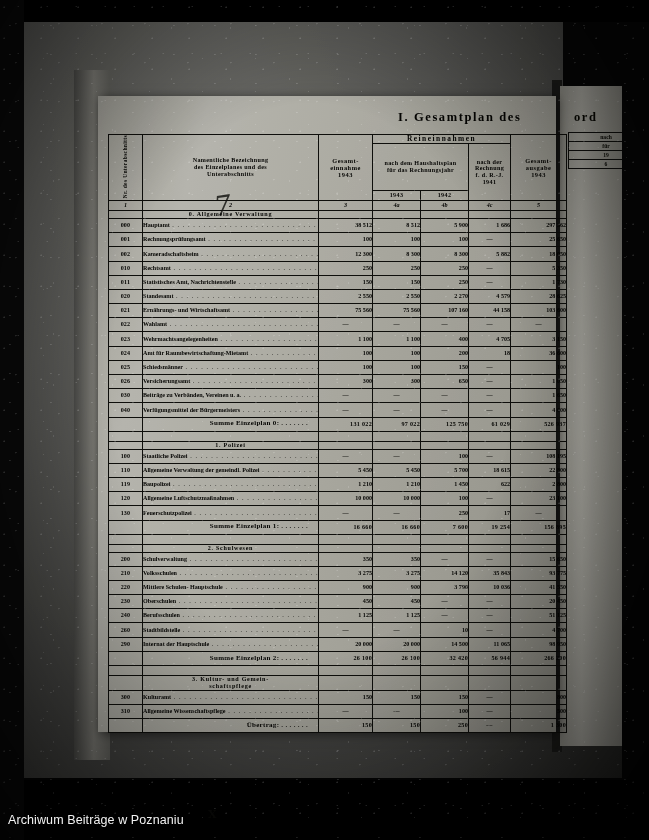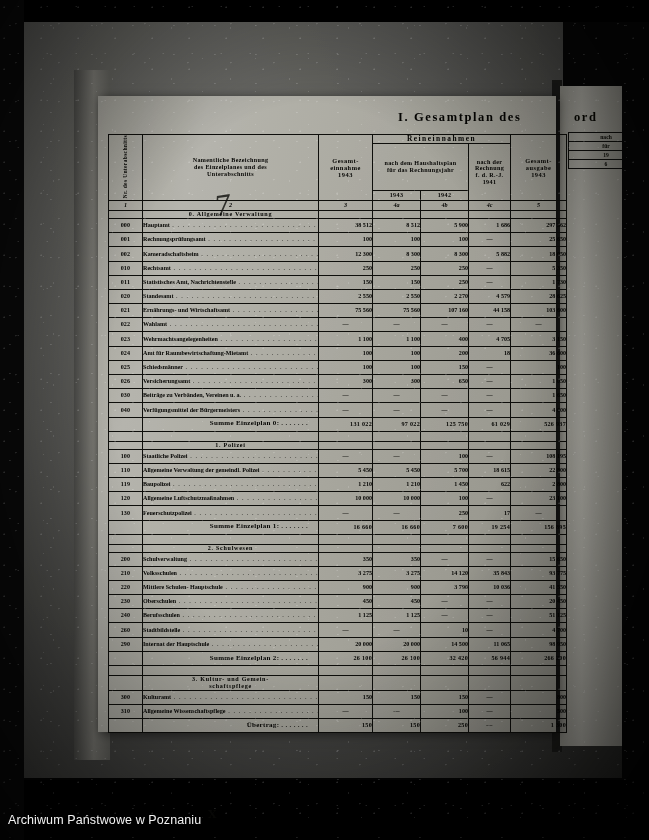--- a/index.html
+++ b/index.html
@@ -612,13 +612,13 @@
             <td class="val">1 300</td>
           </tr>
         </tbody>
     </table>
   </div>
 
   <div class="grain"></div>
   <div class="vignette"></div>
 </div>
 
-<div id="watermark">Archiwum Państwowe w Poznaniu</div>
+<div id="watermark">Archiwum Beiträge w Poznaniu</div>
 
 </body></html>

